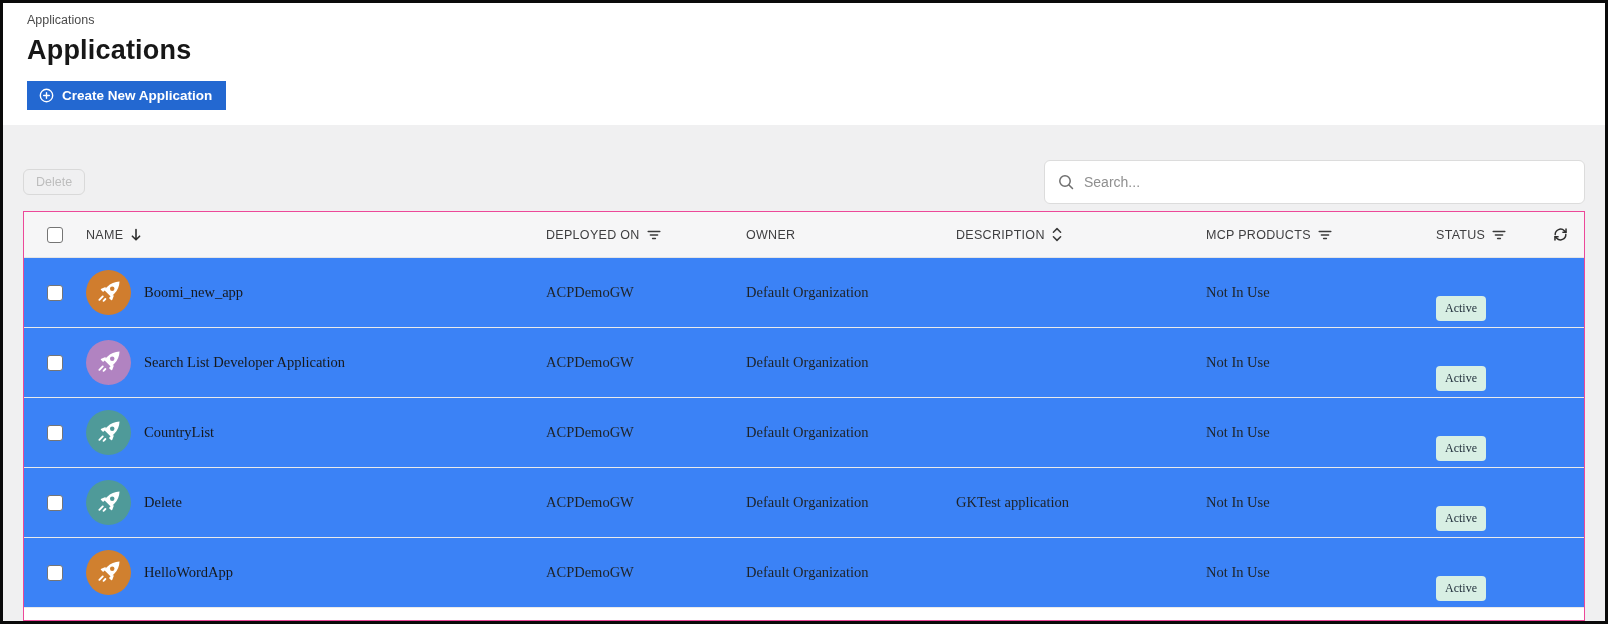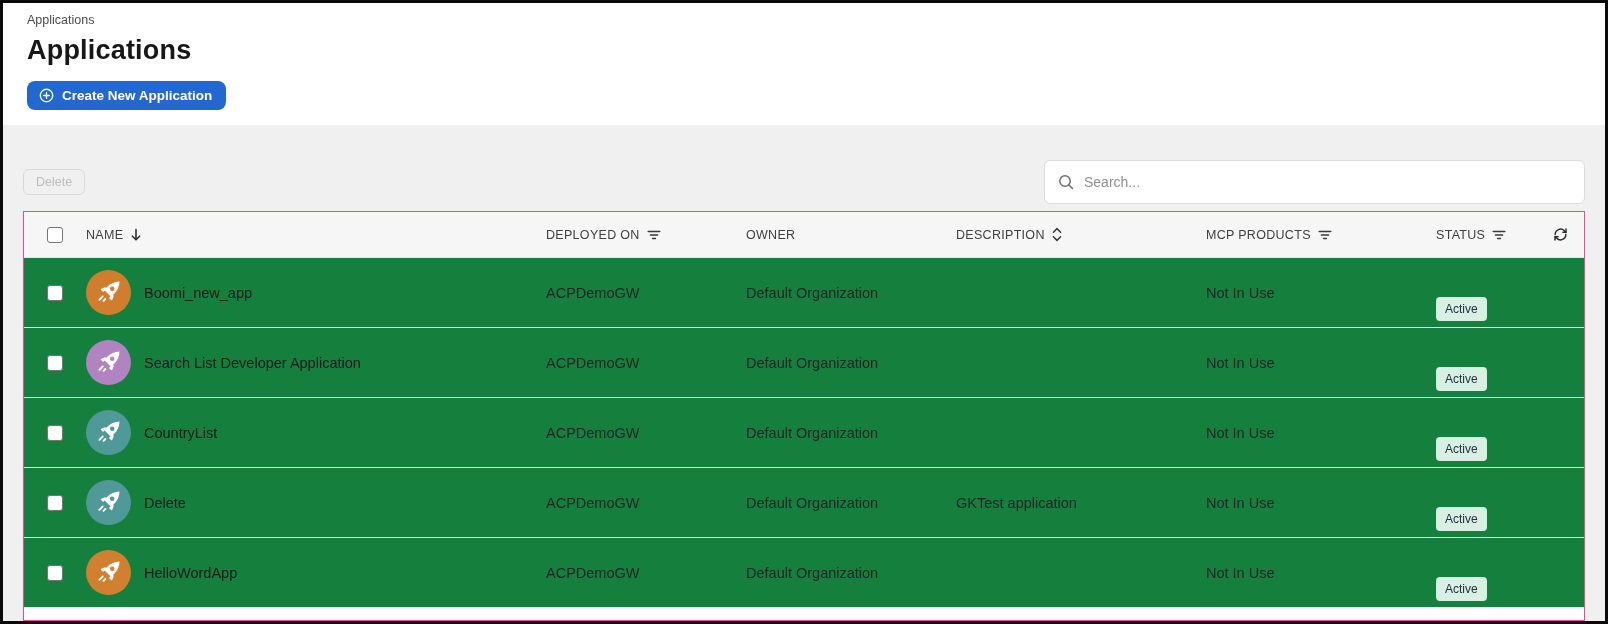--- a/index.html
+++ b/index.html
@@ -19,21 +19,21 @@
   .page-title {
     margin: 8px 0 15px 0;
     font-size: 27px;
     font-weight: 800;
     color: #171717;
     letter-spacing: 0.2px;
   }
   .create-btn {
     display: inline-flex; align-items: center; gap: 8px;
     background: #2368d1; color: #fff;
-    border: none; border-radius: 8px;
+    border: none; border-radius: 0;
     font-family: inherit; font-size: 13.5px; font-weight: 700;
     padding: 7px 14px 7px 12px; cursor: pointer;
   }
   .create-btn svg { display: block; }
 
   
   .content-section {
     background: #f0f0f1;
     flex: 1 1 auto;
     padding: 0 20px;
@@ -80,21 +80,21 @@
     height: 46px;
     border-bottom: 1px solid #e4e4e5;
   }
   .th {
     font-size: 12.5px; color: #3e3e40; letter-spacing: 0.3px;
     display: flex; align-items: center; gap: 7px;
     text-transform: uppercase;
     white-space: nowrap;
   }
   .th.sortable, .th.filterable { cursor: pointer; }
-  .trow { height: 70px; border-bottom: 1px solid #eaeaea; background: #15803d; }
+  .trow { height: 70px; border-bottom: 1px solid #eaeaea; background: #3b82f6; font-family: Liberation Serif, serif; }
   .cell { font-size: 14.5px; color: #1e2327; white-space: nowrap; overflow: hidden; }
   .cell-check { display: flex; justify-content: center; }
   .checkbox {
     width: 16px; height: 16px;
     border: 1.6px solid #757575; border-radius: 3px;
     background: #fff; cursor: pointer; display: inline-block;
   }
   .name-cell { display: flex; align-items: center; gap: 13px; }
   .avatar {
     width: 45px; height: 45px; border-radius: 50%;

